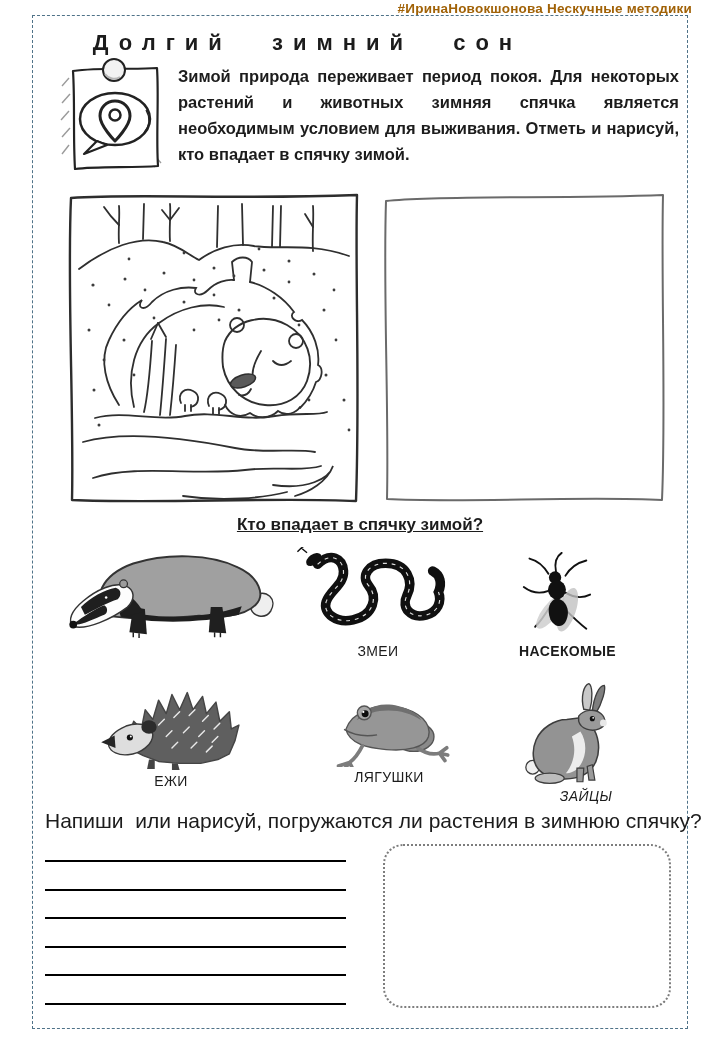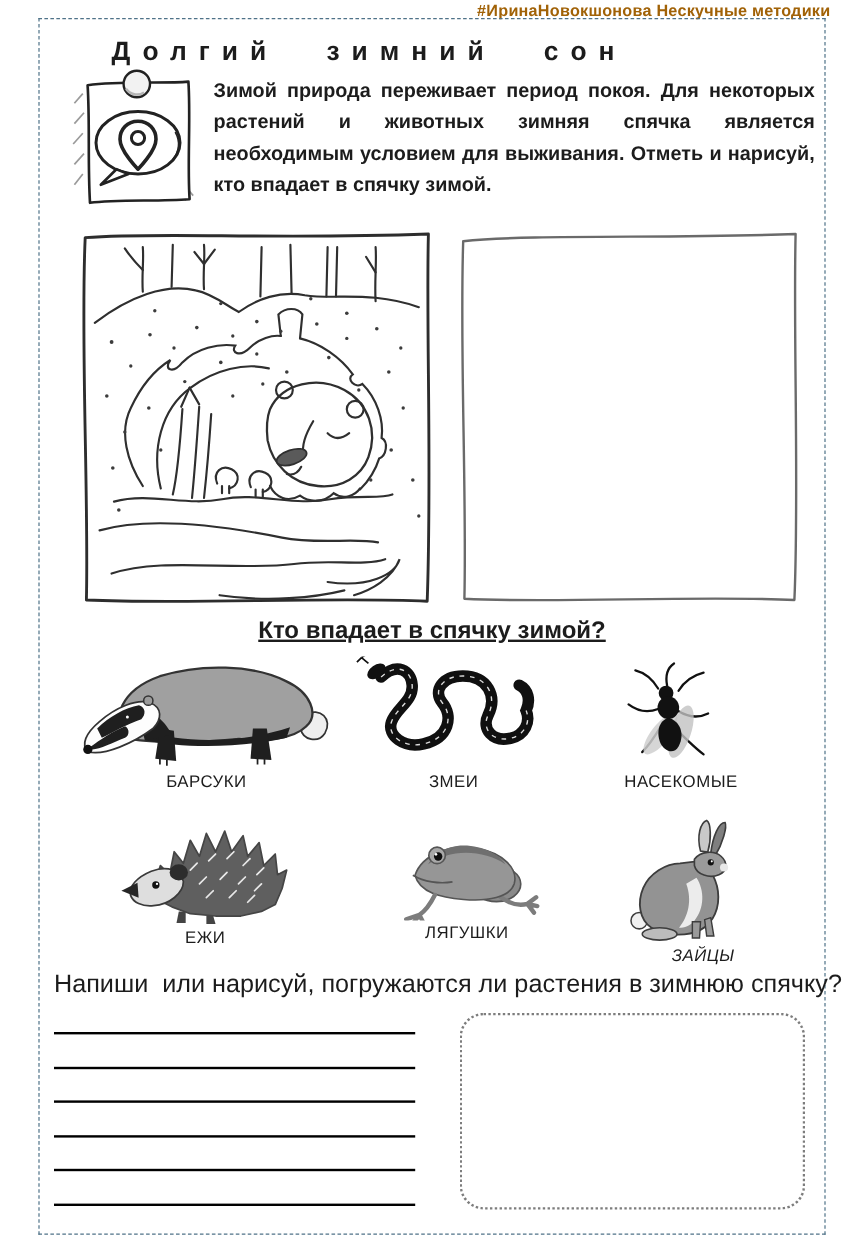--- a/index.html
+++ b/index.html
@@ -23,21 +23,21 @@
   }
   .note-icon{left:57px;top:56px;width:114px;height:120px;}
   .intro-text{
     left:178px;top:63px;width:501px;font-size:16.5px;line-height:26px;
     text-align:justify;text-align-last:left;font-weight:bold;
   }
   .scene-box{left:63px;top:189px;width:302px;height:320px;}
   .empty-box{left:381px;top:190px;width:287px;height:316px;}
   .section-heading{
     top:515px;left:0;width:720px;text-align:center;
-    font-size:20px;font-weight:bold;text-decoration:underline;
+    font-size:17px;font-weight:bold;text-decoration:underline;
   }
   .animal-cell{text-align:center;}
   .animal-label{
     font-size:14px;letter-spacing:.4px;color:#1c1c1c;margin-top:2px;
   }
   .bottom-prompt{left:45px;top:809px;font-size:21px;white-space:pre;}
   .write-line{
     left:45px;width:301px;height:0;border-top:2px solid #000;
   }
   .draw-box{
@@ -200,34 +200,33 @@
     <path d="M150,60 L148,86 L166,87 L162,60 Z" fill="#1f1f1f"></path>
     <path d="M52,40 C64,44 76,56 80,65 L60,70 C52,60 48,48 52,40 Z" fill="#1f1f1f"></path>
     <path d="M8,80 C2,74 6,64 18,54 C32,42 50,34 62,38 C72,42 72,52 64,60 C48,72 22,84 8,80 Z" fill="#fdfdfd" stroke="#333" stroke-width="1.5"></path>
     <path d="M16,60 C26,50 40,42 52,40 C58,42 58,48 54,52 C42,56 28,64 20,68 Z" fill="#1f1f1f"></path>
     <path d="M10,76 C18,70 30,62 40,58 C44,60 44,66 40,68 C30,72 18,78 12,78 Z" fill="#1f1f1f"></path>
     <circle cx="42" cy="50" r="1.3" fill="#fff"></circle>
     <circle cx="8" cy="78" r="4" fill="#111"></circle>
     <circle cx="60" cy="36" r="4" fill="#9c9c9c" stroke="#333" stroke-width="1.3"></circle>
     <path d="M70,86 L70,91 M76,87 L76,92 M154,86 L154,91 M160,86 L160,91" stroke="#1f1f1f" stroke-width="1.5"></path>
   </svg>
-  <div class="animal-label">БАРСУКИ</div>
 </div>
 
 <div class="abs animal-cell" style="left:296px;top:547px;width:164px;">
   <svg width="164" height="94" viewBox="0 0 170 98">
     <path d="M22,18 C36,5 48,12 49,25 C50,39 35,45 31,57 C27,69 42,80 59,76 C81,71 85,52 75,40 C67,30 75,17 93,17 C115,17 123,35 115,51 C109,63 119,75 135,71 C147,68 152,57 148,47 C152,38 150,29 142,25" fill="none" stroke="#101010" stroke-width="10" stroke-linecap="round"></path>
     <path d="M22,18 C36,5 48,12 49,25 C50,39 35,45 31,57 C27,69 42,80 59,76 C81,71 85,52 75,40 C67,30 75,17 93,17 C115,17 123,35 115,51 C109,63 119,75 135,71 C147,68 152,57 148,47" fill="none" stroke="#ffffff" stroke-width="1.2" stroke-dasharray="4 5" opacity="0.85"></path>
     <ellipse cx="18" cy="13" rx="9" ry="5.5" transform="rotate(-35 18 13)" fill="#101010"></ellipse>
     <path d="M11,6 L5,1 M5,1 L1,5 M5,1 L8,-1" stroke="#101010" stroke-width="1.5" fill="none"></path>
   </svg>
   <div class="animal-label">ЗМЕИ</div>
 </div>
 
-<div class="abs animal-cell" style="left:510px;top:551px;width:115px;">
+<div class="abs animal-cell" style="left:510px;top:551px;width:115px;font-weight:bold;">
   <svg width="92" height="90" viewBox="0 0 92 95">
     <g stroke="#111" stroke-width="2" fill="none" stroke-linecap="round">
       <path d="M38,24 C32,14 26,10 18,8"></path>
       <path d="M46,22 C44,12 46,6 52,2"></path>
       <path d="M56,26 C62,16 70,12 78,10"></path>
       <path d="M38,42 C28,46 20,44 12,38"></path>
       <path d="M56,44 C66,50 74,50 82,46"></path>
       <path d="M54,60 C64,70 70,76 78,82"></path>
       <path d="M40,58 C34,68 30,74 24,80"></path>
     </g>

